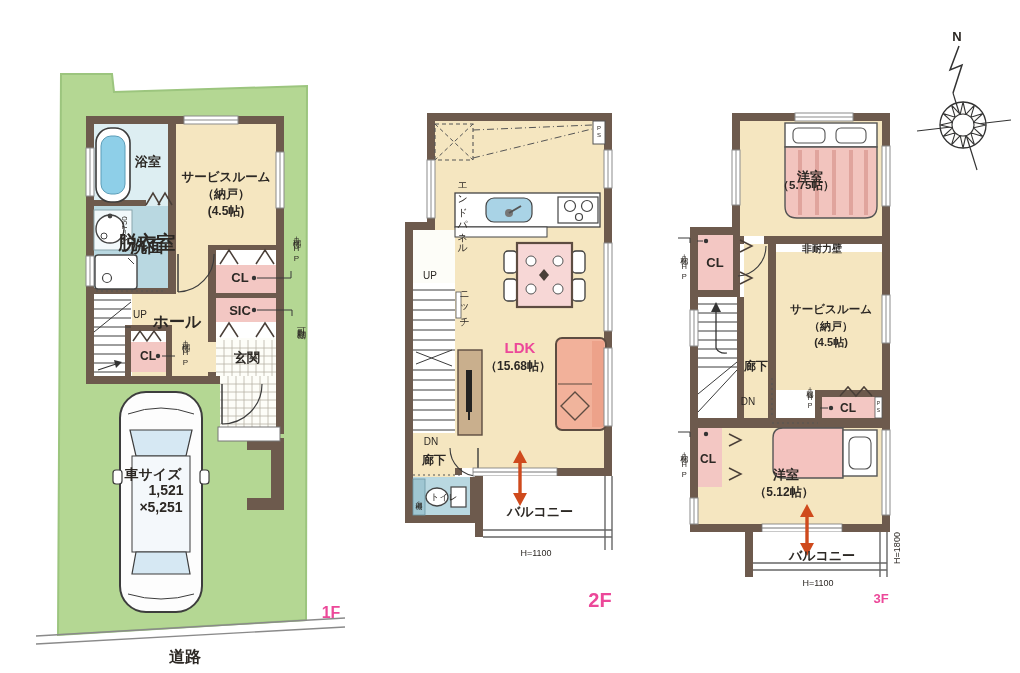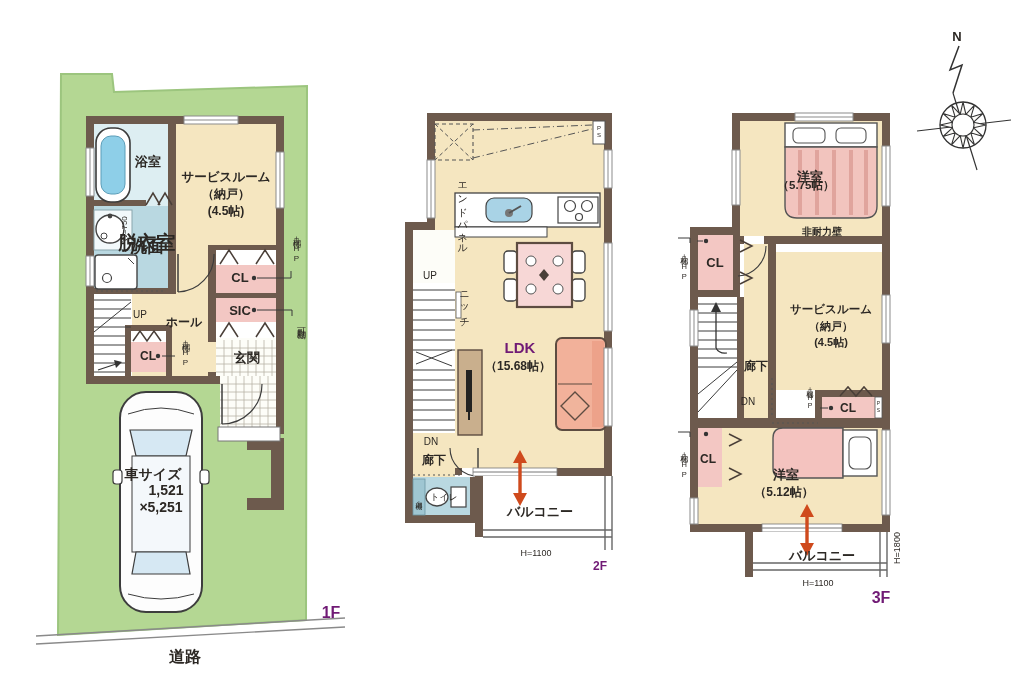--- a/index.html
+++ b/index.html
@@ -3,21 +3,21 @@
 <meta charset="utf-8">
 <style>
   html,body{margin:0;padding:0;background:#fff;}
   .canvas{position:relative;width:1020px;height:673px;background:#fff;overflow:hidden;
           font-family:"Liberation Sans","DejaVu Sans",sans-serif;color:#2c2824;}
   .canvas svg{position:absolute;left:0;top:0;}
   .lbl{position:absolute;transform:translate(-50%,-50%);white-space:nowrap;
        font-weight:600;color:#2c2824;line-height:1;}
   .v{writing-mode:vertical-rl;text-orientation:upright;letter-spacing:1px;}
   .r{transform:translate(-50%,-50%) rotate(-90deg);}
-  .big{font-weight:700;color:#701a75;}
+  .big{font-weight:700;color:#ec4899;}
   .thin{font-weight:500;}
 </style>
 </head>
 <body>
 
 <div class="canvas">
 
 <svg width="1020" height="673" viewBox="0 0 1020 673">
 
   <g>
@@ -403,21 +403,21 @@
 <div class="lbl" style="left:148px;top:161px;font-size:13px">浴室</div>
 <div class="lbl" style="left:226px;top:177px;font-size:12.5px">サービスルーム</div>
 <div class="lbl" style="left:226px;top:194px;font-size:12px">（納戸）</div>
 <div class="lbl" style="left:226px;top:211px;font-size:12px">(4.5帖)</div>
 <div class="lbl" style="left:147px;top:246px;font-size:17px">洗面</div>
 <div class="lbl" style="left:147px;top:242px;font-size:19px">脱衣室</div>
 <div class="lbl r thin" style="left:125px;top:229px;font-size:8px">W=750</div>
 <div class="lbl" style="left:240px;top:277px;font-size:13px">CL</div>
 <div class="lbl" style="left:240px;top:310px;font-size:13px">SIC</div>
 <div class="lbl" style="left:247px;top:357px;font-size:13px">玄関</div>
-<div class="lbl" style="left:184px;top:322px;font-size:12px">ホール</div>
+<div class="lbl" style="left:177px;top:322px;font-size:16px">ホール</div>
 <div class="lbl thin" style="left:140px;top:315px;font-size:10px">UP</div>
 <div class="lbl" style="left:148px;top:356px;font-size:12px">CL</div>
 <div class="lbl v thin" style="left:296px;top:248px;font-size:8px">枕棚+HP</div>
 <div class="lbl v thin" style="left:301px;top:322px;font-size:9px">可動棚</div>
 <div class="lbl v thin" style="left:185px;top:352px;font-size:8px">枕棚+HP</div>
 <div class="lbl" style="left:153px;top:474px;font-size:14px">車サイズ</div>
 <div class="lbl" style="left:166px;top:490px;font-size:14px">1,521</div>
 <div class="lbl" style="left:161px;top:507px;font-size:14px">×5,251</div>
 <div class="lbl" style="left:185px;top:657px;font-size:16px">道路</div>
 <div class="lbl big" style="left:331px;top:613px;font-size:16px">1F</div>
@@ -427,39 +427,39 @@
 <div class="lbl thin" style="left:430px;top:276px;font-size:10px">UP</div>
 <div class="lbl v thin" style="left:464px;top:304px;font-size:10px">ニッチ</div>
 <div class="lbl big" style="left:520px;top:347px;font-size:15px">LDK</div>
 <div class="lbl" style="left:518px;top:366px;font-size:12px">（15.68帖）</div>
 <div class="lbl thin" style="left:431px;top:442px;font-size:10px">DN</div>
 <div class="lbl" style="left:434px;top:460px;font-size:12px">廊下</div>
 <div class="lbl v thin" style="left:419px;top:497px;font-size:7px">上部棚</div>
 <div class="lbl thin" style="left:444px;top:497px;font-size:9px">トイレ</div>
 <div class="lbl" style="left:540px;top:511px;font-size:13px">バルコニー</div>
 <div class="lbl thin" style="left:536px;top:553px;font-size:9px">H=1100</div>
-<div class="lbl big" style="left:600px;top:566px;font-size:12px">2F</div>
+<div class="lbl big" style="left:600px;top:600px;font-size:20px">2F</div>
 
 <div class="lbl" style="left:810px;top:176px;font-size:13px">洋室</div>
 <div class="lbl" style="left:806px;top:186px;font-size:11.5px">（5.75帖）</div>
-<div class="lbl" style="left:822px;top:232px;font-size:10px">非耐力壁</div>
+<div class="lbl" style="left:822px;top:249px;font-size:10px">非耐力壁</div>
 <div class="lbl" style="left:715px;top:262px;font-size:13px">CL</div>
 <div class="lbl v thin" style="left:684px;top:266px;font-size:7.5px">枕棚+HP</div>
 <div class="lbl" style="left:756px;top:366px;font-size:12px">廊下</div>
 <div class="lbl thin" style="left:748px;top:402px;font-size:10px">DN</div>
 <div class="lbl" style="left:831px;top:310px;font-size:11.5px">サービスルーム</div>
 <div class="lbl" style="left:831px;top:326px;font-size:11px">（納戸）</div>
 <div class="lbl" style="left:831px;top:342px;font-size:11px">(4.5帖)</div>
 <div class="lbl v thin" style="left:810px;top:397px;font-size:7px">枕棚+HP</div>
 <div class="lbl" style="left:848px;top:408px;font-size:12px">CL</div>
 <div class="lbl v thin" style="left:878px;top:407px;font-size:5px">PS</div>
 <div class="lbl" style="left:786px;top:474px;font-size:13px">洋室</div>
 <div class="lbl" style="left:784px;top:492px;font-size:12px">（5.12帖）</div>
 <div class="lbl" style="left:708px;top:459px;font-size:12px">CL</div>
 <div class="lbl v thin" style="left:684px;top:464px;font-size:7.5px">枕棚+HP</div>
 <div class="lbl" style="left:822px;top:555px;font-size:13px">バルコニー</div>
 <div class="lbl thin" style="left:818px;top:583px;font-size:9px">H=1100</div>
 <div class="lbl r thin" style="left:897px;top:548px;font-size:9px">H=1800</div>
-<div class="lbl big" style="left:881px;top:598px;font-size:16px">3F</div>
+<div class="lbl big" style="left:881px;top:598px;font-size:13px">3F</div>
 
 <div class="lbl" style="left:957px;top:36px;font-size:13px">N</div>
 
 </div>
 
 </body></html>

